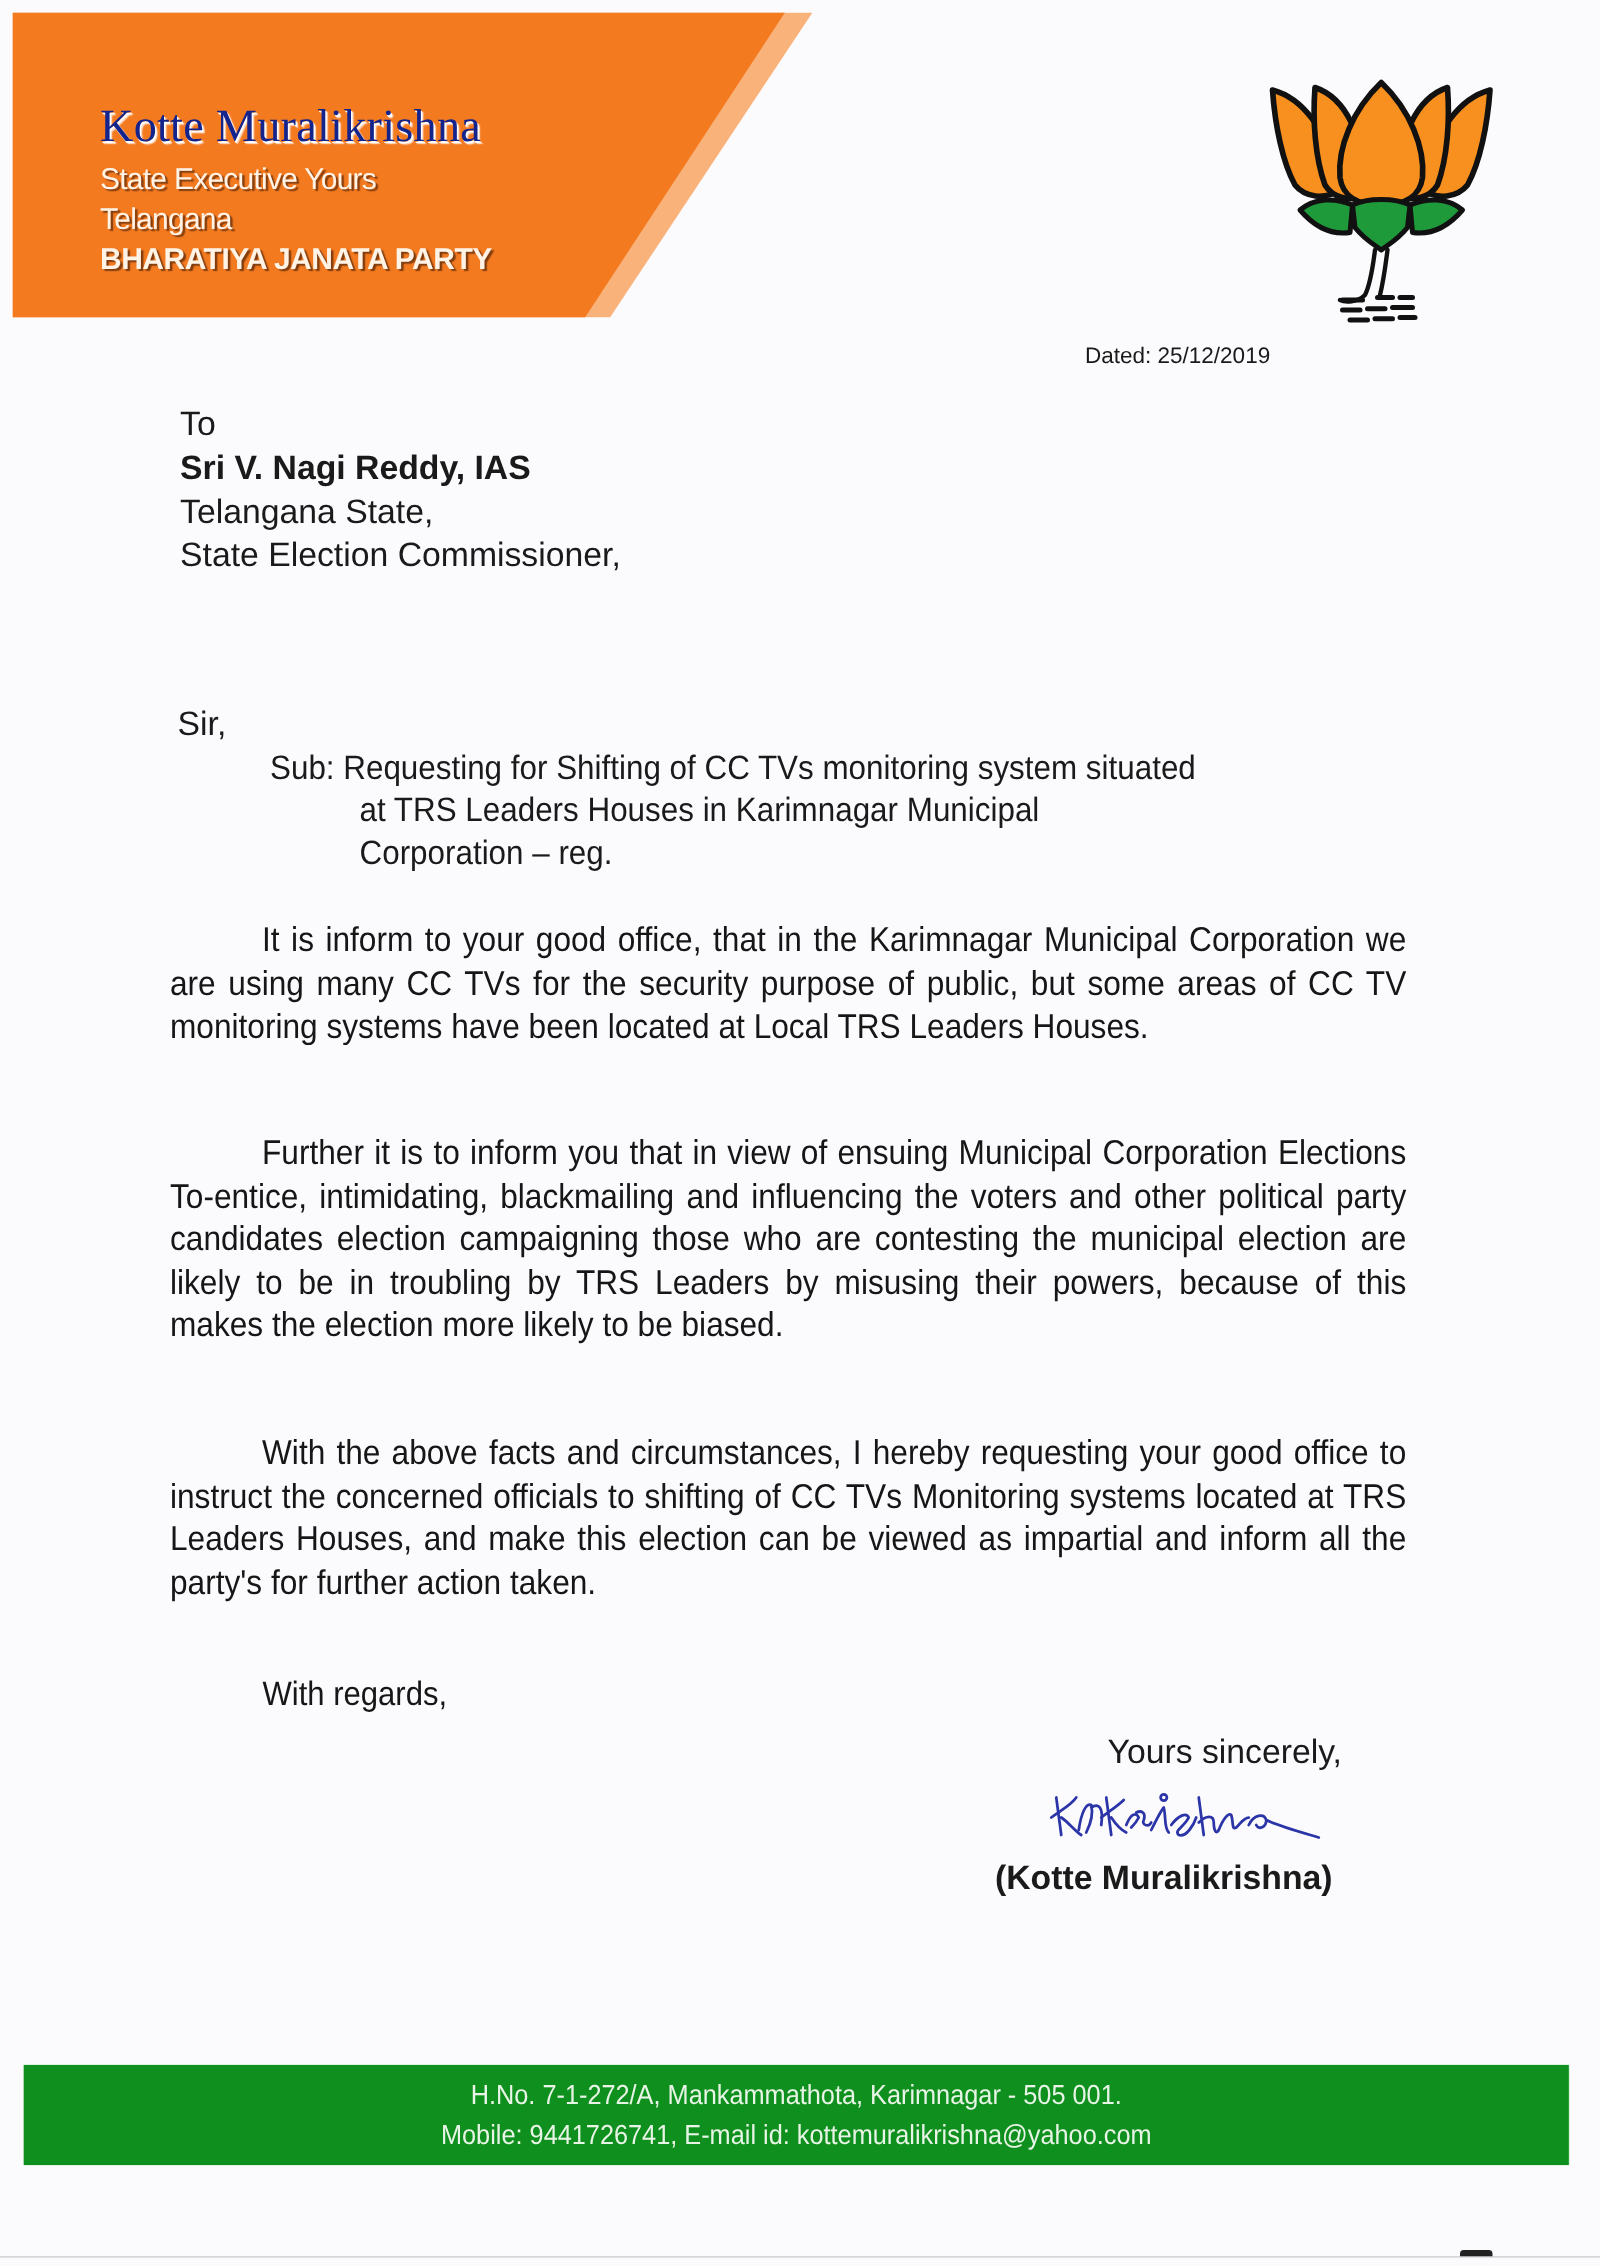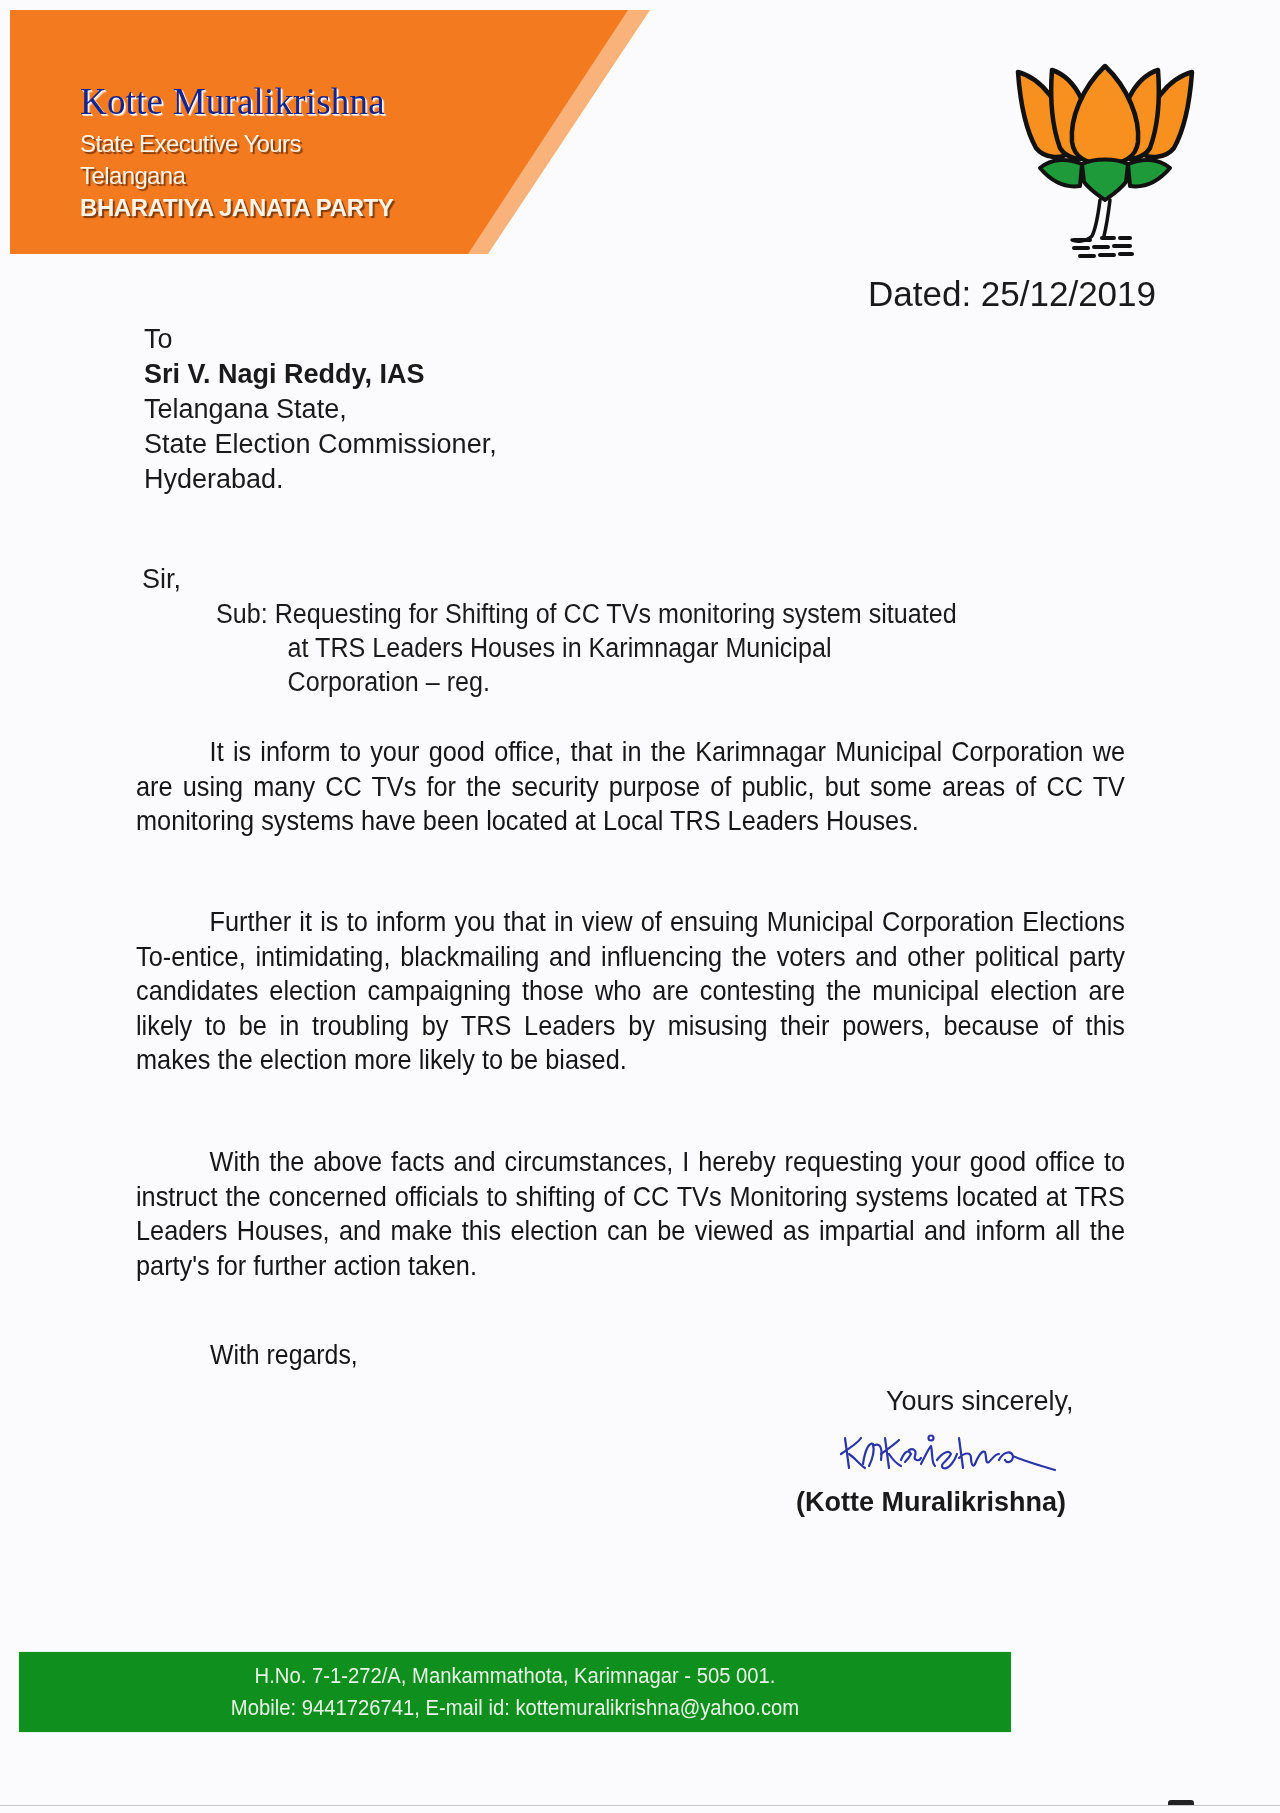--- a/index.html
+++ b/index.html
@@ -53,21 +53,21 @@
       left: 1010px;
       top: 60px;
       width: 190px;
       height: 200px;
     }
 
     .dated {
       position: absolute;
       left: 868px;
       top: 274px;
-      font-size: 35px;
+      font-size: 18px;
       color: #1a1a1a;
     }
 
     .addr {
       position: absolute;
       left: 144px;
       top: 322px;
       font-size: 27px;
       line-height: 35px;
       color: #1a1a1a;
@@ -143,21 +143,21 @@
       font-size: 27px;
       font-weight: bold;
       color: #1a1a1a;
     }
 
     
     .footer {
       position: absolute;
       left: 19px;
       top: 1652px;
-      width: 992px;
+      width: 1236px;
       height: 80px;
       background: #0f8f1e;
       box-shadow: 0 0 1px #6fd07a;
       text-align: center;
       color: #e8f5e6;
       font-size: 22px;
       line-height: 32px;
       padding-top: 8px;
       box-sizing: border-box;
     }
@@ -243,21 +243,20 @@
 
 <div class="dated">Dated: 25/12/2019</div>
 
 <div class="addr">
   <div>To</div>
   <div>
     <span class="name">Sri V. Nagi Reddy</span><span style="font-weight:bold">, IAS</span>
   </div>
   <div>Telangana State,</div>
   <div>State Election Commissioner,</div>
-  <div>Hyderabad.</div>
 </div>
 
 <div class="salutation">Sir,</div>
 
 <div class="subject">
   <div>Sub: Requesting for Shifting of CC TVs monitoring system situated</div>
   <div class="cont">at TRS Leaders Houses in Karimnagar Municipal</div>
   <div class="cont">Corporation – reg.</div>
 </div>
 

